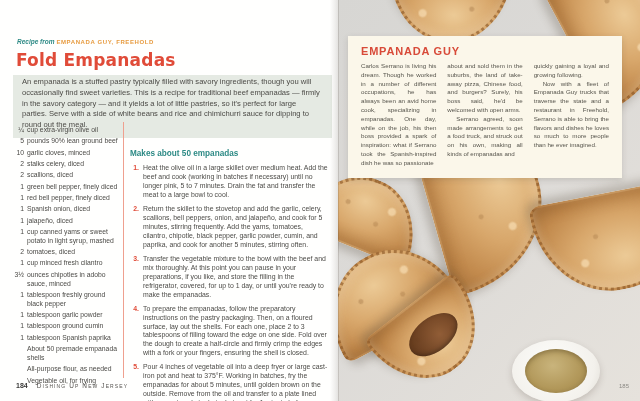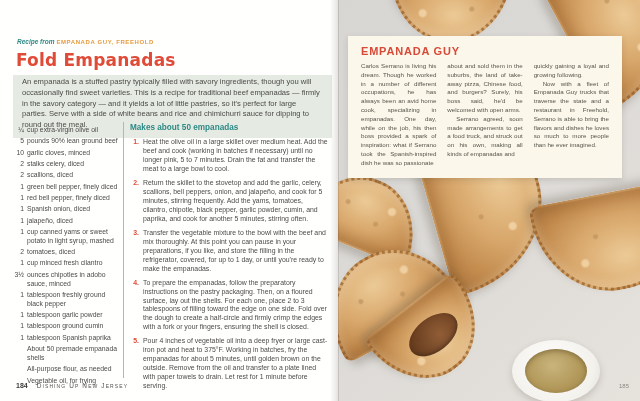--- a/index.html
+++ b/index.html
@@ -15,21 +15,21 @@
   h1.recipe-title { position:absolute; left:16px; top:50px; font-family:"DejaVu Sans","Liberation Sans",sans-serif;
        font-size:17px; font-weight:700; color:#e04b38; letter-spacing:.2px; }
   .intro { position:absolute; left:13px; top:75px; width:319px; background:#e5eae3; color:#4c4b47;
        font-size:7.6px; line-height:1.42; padding:2px 9px 7px 9px; }
   .ingredients { position:absolute; left:14px; top:126px; width:108px; }
   .ing { display:flex; margin-bottom:2.5px; font-size:6.8px; line-height:1.3; color:#4c4b47; }
   .qty { min-width:13px; text-align:right; padding-right:3px; flex:0 0 auto; }
   .iname { flex:1; }
   .col-divider { position:absolute; left:123px; top:122px; width:1px; height:256px; background:#efa08f; }
   .method { position:absolute; left:130px; top:123px; width:198px; }
-  .yield { color:#2d8a85; font-weight:bold; font-size:8.2px; margin-bottom:6px; }
+  .yield { color:#2d8a85; font-weight:bold; font-size:8.2px; margin-bottom:6px;margin-top:26px; }
   .step { display:flex; margin-bottom:5px; font-size:6.9px; line-height:1.3; color:#4c4b47; }
   .snum { min-width:9px; text-align:right; color:#e04b38; font-weight:bold; flex:0 0 auto; }
   .stext { flex:1; margin-left:4px; }
   .footer { position:absolute; left:16px; top:382px; display:flex; align-items:baseline; }
   .pagenum { font-size:7px; font-weight:bold; color:#3a3a38; }
   .book-title { margin-left:9px; font-size:6.5px; color:#55534f; font-variant:small-caps; letter-spacing:1.1px; }
 
   
   .page-right { position:absolute; left:338px; top:0; width:302px; height:401px; overflow:hidden;
        background:linear-gradient(135deg,#d7d6d3 0%, #dcdad7 45%, #e6e2dc 100%); }

